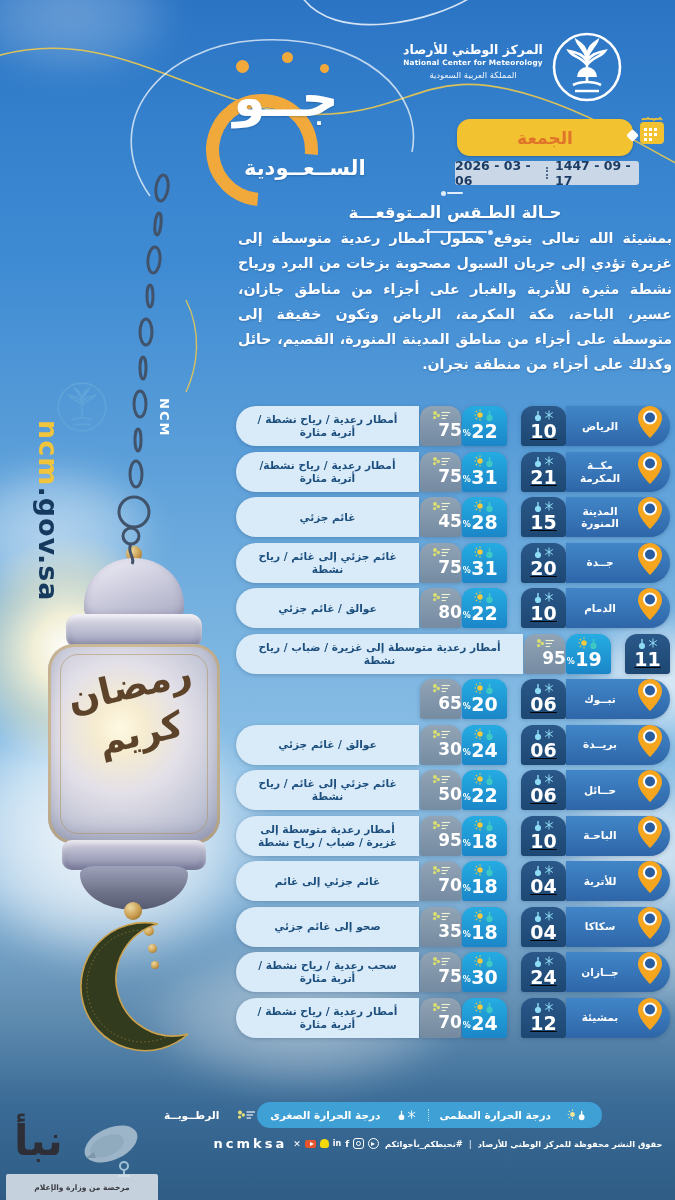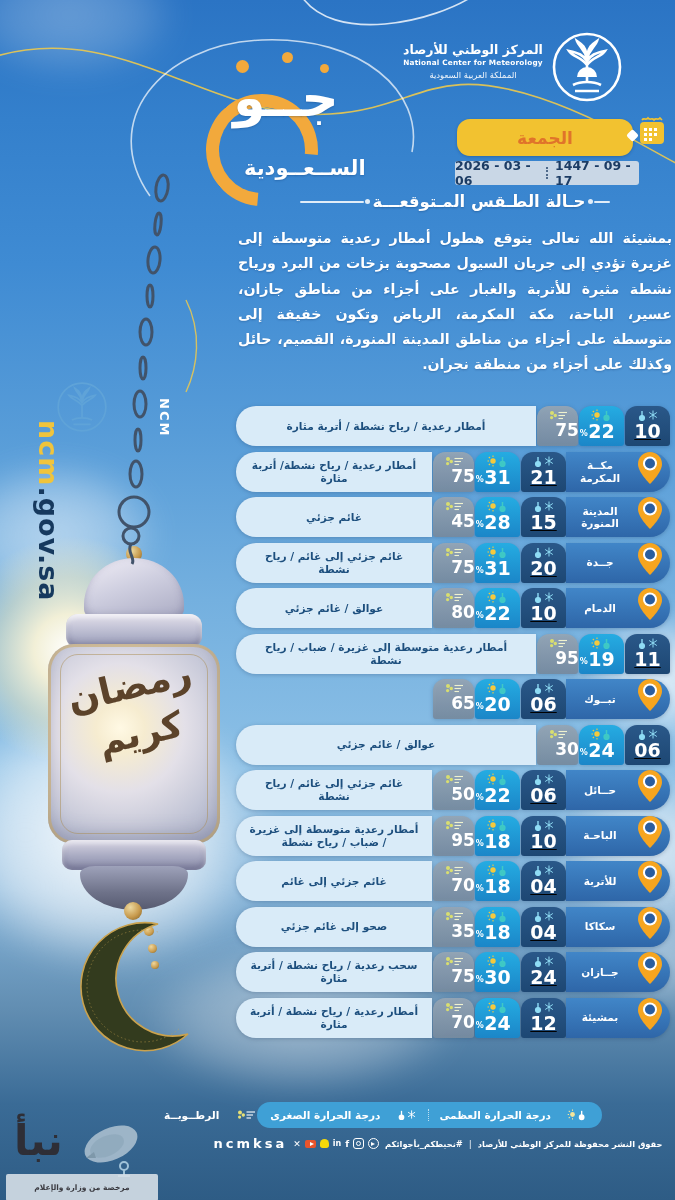--- a/index.html
+++ b/index.html
@@ -24,39 +24,39 @@
   .bdot{position:absolute;background:#F2A93C;border-radius:50%;}
   .brand-main{position:absolute;left:58px;top:18px;width:160px;text-align:center;color:#fff;font-size:52px;font-weight:700;direction:rtl;line-height:1.1;text-shadow:0 1px 2px rgba(0,40,90,.25);}
   .brand-sub{position:absolute;left:96px;top:104px;color:#fff;font-size:21px;font-weight:700;direction:rtl;letter-spacing:.5px;text-shadow:0 1px 2px rgba(0,40,90,.25);}
   
   .day-pill{left:457px;top:119px;width:176px;height:37px;background:#F2C230;border-radius:13px;display:flex;align-items:center;justify-content:center;color:#E0742A;font-size:17px;font-weight:700;box-shadow:0 1px 3px rgba(20,50,90,.3);}
   .day-diamond{left:628px;top:131px;width:9px;height:9px;background:#fff;transform:rotate(45deg);border-radius:2px;}
   .cal{left:638px;top:116px;width:28px;height:30px;}
   .date-bar{left:455px;top:161px;width:184px;height:24px;background:#C9D7E6;border-radius:3px;display:flex;align-items:center;justify-content:center;gap:7px;color:#1C3C64;font-size:12.5px;font-weight:700;}
   .date-div{width:0;height:12px;border-left:2px dotted #1C3C64;opacity:.7;}
   
-  .headline{left:240px;top:192px;width:430px;display:flex;flex-direction:row;align-items:center;justify-content:center;gap:9px;direction:rtl;color:#fff;}
+  .headline{left:240px;top:192px;width:430px;display:flex;flex-direction:column;align-items:center;justify-content:center;gap:9px;direction:rtl;color:#fff;}
   .headline .txt{font-size:16.5px;font-weight:700;white-space:nowrap;text-shadow:0 1px 2px rgba(0,40,90,.3);}
   .hl-line{height:2px;background:#eaf3fb;border-radius:2px;opacity:.95;position:relative;}
   .hl-line.short{width:16px;} .hl-line.long{width:64px;}
   .hl-line:after{content:"";position:absolute;top:-1.5px;width:5px;height:5px;border-radius:50%;background:#eaf3fb;}
   .hl-line.short:after{left:-6px;} .hl-line.long:after{right:-6px;}
   
   .para{left:238px;top:226px;width:434px;direction:rtl;text-align:justify;color:#fff;font-size:14.2px;font-weight:700;line-height:1.78;text-shadow:0 1px 2px rgba(0,40,90,.28);}
   
   .table{left:236px;top:406px;width:434px;display:flex;flex-direction:column;gap:5.5px;z-index:6;}
   .row{height:40px;display:flex;direction:rtl;position:relative;filter:drop-shadow(0 1px 2px rgba(10,40,80,.25));}
   .seg-city{width:104px;display:flex;align-items:center;background:linear-gradient(180deg,#4186c8,#2e66a8);border-radius:0 21px 21px 0;}
   .pinwrap{width:40px;display:flex;justify-content:center;}
   .pin{position:relative;top:-4px;}
   .city-name{flex:1;color:#fff;font-size:10.5px;font-weight:700;text-align:center;line-height:1.15;padding-left:4px;}
   .box{display:flex;flex-direction:column;align-items:center;justify-content:flex-start;padding-top:3px;border-radius:12px 12px 3px 3px;}
   .box .bval{color:#fff;font-size:19px;font-weight:700;line-height:1;margin-top:1px;}
   .box-min{width:45px;background:linear-gradient(180deg,#2a5889,#1d4773);text-decoration:underline;}
-  .box-max{width:45px;background:linear-gradient(180deg,#25ace2,#1b86c8);margin-right:1px;}
+  .box-max{width:45px;background:linear-gradient(180deg,#25ace2,#1b86c8);margin-right:14px;}
   .box-hum{width:41px;background:linear-gradient(180deg,rgba(148,165,181,.95),rgba(118,139,160,.95));margin-right:1px;}
   .hv{direction:ltr;display:flex;align-items:flex-end;color:#fff;margin-top:1px;}
   .hv .n{font-size:17px;font-weight:700;line-height:1;margin-left:28px;}
   .hv .pct{font-size:8px;font-weight:700;margin-left:1px;margin-bottom:1px;}
   .desc{flex:1;background:#D9EBF8;border-radius:21px 0 0 21px;display:flex;align-items:center;justify-content:center;padding:0 12px;margin-right:1px;}
   .desc span{color:#1D4F7E;font-size:10.6px;font-weight:700;text-align:center;line-height:1.2;direction:rtl;}
   .bicon{height:12px;display:flex;align-items:center;}
   
   .legend{left:230px;top:1101px;width:372px;height:27px;display:flex;direction:rtl;align-items:center;justify-content:space-between;z-index:6;}
   .legend-pill{height:26px;background:#3FA0D6;border-radius:14px;display:flex;direction:rtl;align-items:center;padding:0 13px;gap:10px;}
@@ -220,121 +220,62 @@
   <div class="abs headline">
     <span class="hl-line short"></span>
     <span class="txt">حـالة الطـقس المـتوقعـــة</span>
     <span class="hl-line long"></span>
   </div>
 
   <div class="abs para">بمشيئة الله تعالى يتوقع هطول أمطار رعدية متوسطة إلى غزيرة تؤدي إلى جريان السيول مصحوبة بزخات من البرد ورياح نشطة مثيرة للأتربة والغبار على أجزاء من مناطق جازان، عسير، الباحة، مكة المكرمة، الرياض وتكون خفيفة إلى متوسطة على أجزاء من مناطق المدينة المنورة، القصيم، حائل وكذلك على أجزاء من منطقة نجران.</div>
 
   <div class="abs table">
     <div class="row">
-      <div class="box box-min">
-        <div class="bicon">
-          <svg width="24" height="12" viewBox="0 0 24 12">
-            <g stroke="#8FDCF5" stroke-width="1.4" fill="none">
-              <line x1="6" y1="2" x2="6" y2="7"></line>
-                <circle cx="6" cy="9" r="2.4" fill="#8FDCF5"></circle>
-              <line x1="17" y1="1.5" x2="17" y2="10.5" stroke-width="1"></line>
-              <line x1="13.2" y1="3.5" x2="20.8" y2="8.5" stroke-width="1"></line>
-              <line x1="20.8" y1="3.5" x2="13.2" y2="8.5" stroke-width="1"></line>
-            </g>
-          </svg>
-        </div>
-        <div class="bval">10</div>
-      </div>
-      <div class="box box-max">
-        <div class="bicon">
-          <svg width="24" height="12" viewBox="0 0 24 12">
-            <g stroke="#F5C93D" stroke-width="1.1" fill="none">
-              <circle cx="7" cy="6" r="2.7" fill="#F5C93D" stroke="none"></circle>
-              <line x1="7" y1="0.5" x2="7" y2="2"></line>
-                <line x1="7" y1="10" x2="7" y2="11.5"></line>
-              <line x1="1.5" y1="6" x2="3" y2="6"></line>
-                <line x1="2.8" y1="2" x2="4" y2="3.2"></line>
-                <line x1="2.8" y1="10" x2="4" y2="8.8"></line>
-            </g>
-            <g stroke="#3FC9C5" stroke-width="1.5" fill="none">
-              <line x1="16.5" y1="2" x2="16.5" y2="7"></line>
-                <circle cx="16.5" cy="9" r="2.4" fill="#3FC9C5"></circle>
-            </g>
-          </svg>
-        </div>
-        <div class="bval">22</div>
-      </div>
-      <div class="box box-hum">
-        <div class="bicon">
-          <svg width="22" height="12" viewBox="0 0 22 12">
-            <g fill="#D9DE6E">
-                <circle cx="5" cy="4" r="2"></circle>
-                <circle cx="8.3" cy="6.5" r="1.7"></circle>
-                <circle cx="4.6" cy="8.6" r="1.6"></circle>
-              </g>
-            <g stroke="#EFF2CF" stroke-width="1.1" fill="none">
-              <line x1="11.5" y1="3.5" x2="20" y2="3.5"></line>
-                <line x1="11.5" y1="6.5" x2="18" y2="6.5"></line>
-                <line x1="11.5" y1="9.5" x2="16" y2="9.5"></line>
-            </g>
-          </svg>
-        </div>
-        <div class="hv">
-          <span class="n">75</span>
-            <span class="pct">%</span>
-        </div>
-      </div>
-      <div class="desc">
-        <span>أمطار رعدية / رياح نشطة / أتربة مثارة</span>
-      </div>
-    </div>
-
-    <div class="row">
       <div class="seg-city">
         <div class="pinwrap">
           <svg class="pin" width="26" height="34" viewBox="0 0 26 34">
             <path d="M13,1 C19.6,1 25,6.4 25,13 C25,21.5 13,33 13,33 C13,33 1,21.5 1,13 C1,6.4 6.4,1 13,1 Z" fill="#F6A51F"></path>
             <circle cx="13" cy="12.5" r="7" fill="#ffffff"></circle>
             <circle cx="13" cy="12.5" r="5" fill="#2A5D9F"></circle>
           </svg>
         </div>
-        <div class="city-name">مكــة المكرمة</div>
-      </div>
-      <div class="box box-min">
-        <div class="bicon">
-          <svg width="24" height="12" viewBox="0 0 24 12">
-            <g stroke="#8FDCF5" stroke-width="1.4" fill="none">
-              <line x1="6" y1="2" x2="6" y2="7"></line>
-                <circle cx="6" cy="9" r="2.4" fill="#8FDCF5"></circle>
-              <line x1="17" y1="1.5" x2="17" y2="10.5" stroke-width="1"></line>
-              <line x1="13.2" y1="3.5" x2="20.8" y2="8.5" stroke-width="1"></line>
-              <line x1="20.8" y1="3.5" x2="13.2" y2="8.5" stroke-width="1"></line>
-            </g>
-          </svg>
-        </div>
-        <div class="bval">21</div>
-      </div>
-      <div class="box box-max">
-        <div class="bicon">
-          <svg width="24" height="12" viewBox="0 0 24 12">
-            <g stroke="#F5C93D" stroke-width="1.1" fill="none">
-              <circle cx="7" cy="6" r="2.7" fill="#F5C93D" stroke="none"></circle>
-              <line x1="7" y1="0.5" x2="7" y2="2"></line>
-                <line x1="7" y1="10" x2="7" y2="11.5"></line>
-              <line x1="1.5" y1="6" x2="3" y2="6"></line>
-                <line x1="2.8" y1="2" x2="4" y2="3.2"></line>
-                <line x1="2.8" y1="10" x2="4" y2="8.8"></line>
-            </g>
-            <g stroke="#3FC9C5" stroke-width="1.5" fill="none">
-              <line x1="16.5" y1="2" x2="16.5" y2="7"></line>
-                <circle cx="16.5" cy="9" r="2.4" fill="#3FC9C5"></circle>
-            </g>
-          </svg>
-        </div>
-        <div class="bval">31</div>
+        <div class="city-name">الرياض</div>
+      </div>
+      <div class="box box-min">
+        <div class="bicon">
+          <svg width="24" height="12" viewBox="0 0 24 12">
+            <g stroke="#8FDCF5" stroke-width="1.4" fill="none">
+              <line x1="6" y1="2" x2="6" y2="7"></line>
+                <circle cx="6" cy="9" r="2.4" fill="#8FDCF5"></circle>
+              <line x1="17" y1="1.5" x2="17" y2="10.5" stroke-width="1"></line>
+              <line x1="13.2" y1="3.5" x2="20.8" y2="8.5" stroke-width="1"></line>
+              <line x1="20.8" y1="3.5" x2="13.2" y2="8.5" stroke-width="1"></line>
+            </g>
+          </svg>
+        </div>
+        <div class="bval">10</div>
+      </div>
+      <div class="box box-max">
+        <div class="bicon">
+          <svg width="24" height="12" viewBox="0 0 24 12">
+            <g stroke="#F5C93D" stroke-width="1.1" fill="none">
+              <circle cx="7" cy="6" r="2.7" fill="#F5C93D" stroke="none"></circle>
+              <line x1="7" y1="0.5" x2="7" y2="2"></line>
+                <line x1="7" y1="10" x2="7" y2="11.5"></line>
+              <line x1="1.5" y1="6" x2="3" y2="6"></line>
+                <line x1="2.8" y1="2" x2="4" y2="3.2"></line>
+                <line x1="2.8" y1="10" x2="4" y2="8.8"></line>
+            </g>
+            <g stroke="#3FC9C5" stroke-width="1.5" fill="none">
+              <line x1="16.5" y1="2" x2="16.5" y2="7"></line>
+                <circle cx="16.5" cy="9" r="2.4" fill="#3FC9C5"></circle>
+            </g>
+          </svg>
+        </div>
+        <div class="bval">22</div>
       </div>
       <div class="box box-hum">
         <div class="bicon">
           <svg width="22" height="12" viewBox="0 0 22 12">
             <g fill="#D9DE6E">
                 <circle cx="5" cy="4" r="2"></circle>
                 <circle cx="8.3" cy="6.5" r="1.7"></circle>
                 <circle cx="4.6" cy="8.6" r="1.6"></circle>
               </g>
             <g stroke="#EFF2CF" stroke-width="1.1" fill="none">
@@ -343,299 +284,368 @@
                 <line x1="11.5" y1="9.5" x2="16" y2="9.5"></line>
             </g>
           </svg>
         </div>
         <div class="hv">
           <span class="n">75</span>
             <span class="pct">%</span>
         </div>
       </div>
       <div class="desc">
-        <span>أمطار رعدية / رياح نشطة/ أتربة مثارة</span>
+        <span>أمطار رعدية / رياح نشطة / أتربة مثارة</span>
       </div>
     </div>
 
     <div class="row">
       <div class="seg-city">
         <div class="pinwrap">
           <svg class="pin" width="26" height="34" viewBox="0 0 26 34">
             <path d="M13,1 C19.6,1 25,6.4 25,13 C25,21.5 13,33 13,33 C13,33 1,21.5 1,13 C1,6.4 6.4,1 13,1 Z" fill="#F6A51F"></path>
             <circle cx="13" cy="12.5" r="7" fill="#ffffff"></circle>
             <circle cx="13" cy="12.5" r="5" fill="#2A5D9F"></circle>
           </svg>
         </div>
-        <div class="city-name">المدينة المنورة</div>
-      </div>
-      <div class="box box-min">
-        <div class="bicon">
-          <svg width="24" height="12" viewBox="0 0 24 12">
-            <g stroke="#8FDCF5" stroke-width="1.4" fill="none">
-              <line x1="6" y1="2" x2="6" y2="7"></line>
-                <circle cx="6" cy="9" r="2.4" fill="#8FDCF5"></circle>
-              <line x1="17" y1="1.5" x2="17" y2="10.5" stroke-width="1"></line>
-              <line x1="13.2" y1="3.5" x2="20.8" y2="8.5" stroke-width="1"></line>
-              <line x1="20.8" y1="3.5" x2="13.2" y2="8.5" stroke-width="1"></line>
-            </g>
-          </svg>
-        </div>
-        <div class="bval">15</div>
-      </div>
-      <div class="box box-max">
-        <div class="bicon">
-          <svg width="24" height="12" viewBox="0 0 24 12">
-            <g stroke="#F5C93D" stroke-width="1.1" fill="none">
-              <circle cx="7" cy="6" r="2.7" fill="#F5C93D" stroke="none"></circle>
-              <line x1="7" y1="0.5" x2="7" y2="2"></line>
-                <line x1="7" y1="10" x2="7" y2="11.5"></line>
-              <line x1="1.5" y1="6" x2="3" y2="6"></line>
-                <line x1="2.8" y1="2" x2="4" y2="3.2"></line>
-                <line x1="2.8" y1="10" x2="4" y2="8.8"></line>
-            </g>
-            <g stroke="#3FC9C5" stroke-width="1.5" fill="none">
-              <line x1="16.5" y1="2" x2="16.5" y2="7"></line>
-                <circle cx="16.5" cy="9" r="2.4" fill="#3FC9C5"></circle>
-            </g>
-          </svg>
-        </div>
-        <div class="bval">28</div>
-      </div>
-      <div class="box box-hum">
-        <div class="bicon">
-          <svg width="22" height="12" viewBox="0 0 22 12">
-            <g fill="#D9DE6E">
-                <circle cx="5" cy="4" r="2"></circle>
-                <circle cx="8.3" cy="6.5" r="1.7"></circle>
-                <circle cx="4.6" cy="8.6" r="1.6"></circle>
-              </g>
-            <g stroke="#EFF2CF" stroke-width="1.1" fill="none">
-              <line x1="11.5" y1="3.5" x2="20" y2="3.5"></line>
-                <line x1="11.5" y1="6.5" x2="18" y2="6.5"></line>
-                <line x1="11.5" y1="9.5" x2="16" y2="9.5"></line>
-            </g>
-          </svg>
-        </div>
-        <div class="hv">
-          <span class="n">45</span>
+        <div class="city-name">مكــة المكرمة</div>
+      </div>
+      <div class="box box-min">
+        <div class="bicon">
+          <svg width="24" height="12" viewBox="0 0 24 12">
+            <g stroke="#8FDCF5" stroke-width="1.4" fill="none">
+              <line x1="6" y1="2" x2="6" y2="7"></line>
+                <circle cx="6" cy="9" r="2.4" fill="#8FDCF5"></circle>
+              <line x1="17" y1="1.5" x2="17" y2="10.5" stroke-width="1"></line>
+              <line x1="13.2" y1="3.5" x2="20.8" y2="8.5" stroke-width="1"></line>
+              <line x1="20.8" y1="3.5" x2="13.2" y2="8.5" stroke-width="1"></line>
+            </g>
+          </svg>
+        </div>
+        <div class="bval">21</div>
+      </div>
+      <div class="box box-max">
+        <div class="bicon">
+          <svg width="24" height="12" viewBox="0 0 24 12">
+            <g stroke="#F5C93D" stroke-width="1.1" fill="none">
+              <circle cx="7" cy="6" r="2.7" fill="#F5C93D" stroke="none"></circle>
+              <line x1="7" y1="0.5" x2="7" y2="2"></line>
+                <line x1="7" y1="10" x2="7" y2="11.5"></line>
+              <line x1="1.5" y1="6" x2="3" y2="6"></line>
+                <line x1="2.8" y1="2" x2="4" y2="3.2"></line>
+                <line x1="2.8" y1="10" x2="4" y2="8.8"></line>
+            </g>
+            <g stroke="#3FC9C5" stroke-width="1.5" fill="none">
+              <line x1="16.5" y1="2" x2="16.5" y2="7"></line>
+                <circle cx="16.5" cy="9" r="2.4" fill="#3FC9C5"></circle>
+            </g>
+          </svg>
+        </div>
+        <div class="bval">31</div>
+      </div>
+      <div class="box box-hum">
+        <div class="bicon">
+          <svg width="22" height="12" viewBox="0 0 22 12">
+            <g fill="#D9DE6E">
+                <circle cx="5" cy="4" r="2"></circle>
+                <circle cx="8.3" cy="6.5" r="1.7"></circle>
+                <circle cx="4.6" cy="8.6" r="1.6"></circle>
+              </g>
+            <g stroke="#EFF2CF" stroke-width="1.1" fill="none">
+              <line x1="11.5" y1="3.5" x2="20" y2="3.5"></line>
+                <line x1="11.5" y1="6.5" x2="18" y2="6.5"></line>
+                <line x1="11.5" y1="9.5" x2="16" y2="9.5"></line>
+            </g>
+          </svg>
+        </div>
+        <div class="hv">
+          <span class="n">75</span>
             <span class="pct">%</span>
         </div>
       </div>
       <div class="desc">
-        <span>غائم جزئي</span>
+        <span>أمطار رعدية / رياح نشطة/ أتربة مثارة</span>
       </div>
     </div>
 
     <div class="row">
       <div class="seg-city">
         <div class="pinwrap">
           <svg class="pin" width="26" height="34" viewBox="0 0 26 34">
             <path d="M13,1 C19.6,1 25,6.4 25,13 C25,21.5 13,33 13,33 C13,33 1,21.5 1,13 C1,6.4 6.4,1 13,1 Z" fill="#F6A51F"></path>
             <circle cx="13" cy="12.5" r="7" fill="#ffffff"></circle>
             <circle cx="13" cy="12.5" r="5" fill="#2A5D9F"></circle>
           </svg>
         </div>
-        <div class="city-name">جــدة</div>
-      </div>
-      <div class="box box-min">
-        <div class="bicon">
-          <svg width="24" height="12" viewBox="0 0 24 12">
-            <g stroke="#8FDCF5" stroke-width="1.4" fill="none">
-              <line x1="6" y1="2" x2="6" y2="7"></line>
-                <circle cx="6" cy="9" r="2.4" fill="#8FDCF5"></circle>
-              <line x1="17" y1="1.5" x2="17" y2="10.5" stroke-width="1"></line>
-              <line x1="13.2" y1="3.5" x2="20.8" y2="8.5" stroke-width="1"></line>
-              <line x1="20.8" y1="3.5" x2="13.2" y2="8.5" stroke-width="1"></line>
-            </g>
-          </svg>
-        </div>
-        <div class="bval">20</div>
-      </div>
-      <div class="box box-max">
-        <div class="bicon">
-          <svg width="24" height="12" viewBox="0 0 24 12">
-            <g stroke="#F5C93D" stroke-width="1.1" fill="none">
-              <circle cx="7" cy="6" r="2.7" fill="#F5C93D" stroke="none"></circle>
-              <line x1="7" y1="0.5" x2="7" y2="2"></line>
-                <line x1="7" y1="10" x2="7" y2="11.5"></line>
-              <line x1="1.5" y1="6" x2="3" y2="6"></line>
-                <line x1="2.8" y1="2" x2="4" y2="3.2"></line>
-                <line x1="2.8" y1="10" x2="4" y2="8.8"></line>
-            </g>
-            <g stroke="#3FC9C5" stroke-width="1.5" fill="none">
-              <line x1="16.5" y1="2" x2="16.5" y2="7"></line>
-                <circle cx="16.5" cy="9" r="2.4" fill="#3FC9C5"></circle>
-            </g>
-          </svg>
-        </div>
-        <div class="bval">31</div>
-      </div>
-      <div class="box box-hum">
-        <div class="bicon">
-          <svg width="22" height="12" viewBox="0 0 22 12">
-            <g fill="#D9DE6E">
-                <circle cx="5" cy="4" r="2"></circle>
-                <circle cx="8.3" cy="6.5" r="1.7"></circle>
-                <circle cx="4.6" cy="8.6" r="1.6"></circle>
-              </g>
-            <g stroke="#EFF2CF" stroke-width="1.1" fill="none">
-              <line x1="11.5" y1="3.5" x2="20" y2="3.5"></line>
-                <line x1="11.5" y1="6.5" x2="18" y2="6.5"></line>
-                <line x1="11.5" y1="9.5" x2="16" y2="9.5"></line>
-            </g>
-          </svg>
-        </div>
-        <div class="hv">
-          <span class="n">75</span>
+        <div class="city-name">المدينة المنورة</div>
+      </div>
+      <div class="box box-min">
+        <div class="bicon">
+          <svg width="24" height="12" viewBox="0 0 24 12">
+            <g stroke="#8FDCF5" stroke-width="1.4" fill="none">
+              <line x1="6" y1="2" x2="6" y2="7"></line>
+                <circle cx="6" cy="9" r="2.4" fill="#8FDCF5"></circle>
+              <line x1="17" y1="1.5" x2="17" y2="10.5" stroke-width="1"></line>
+              <line x1="13.2" y1="3.5" x2="20.8" y2="8.5" stroke-width="1"></line>
+              <line x1="20.8" y1="3.5" x2="13.2" y2="8.5" stroke-width="1"></line>
+            </g>
+          </svg>
+        </div>
+        <div class="bval">15</div>
+      </div>
+      <div class="box box-max">
+        <div class="bicon">
+          <svg width="24" height="12" viewBox="0 0 24 12">
+            <g stroke="#F5C93D" stroke-width="1.1" fill="none">
+              <circle cx="7" cy="6" r="2.7" fill="#F5C93D" stroke="none"></circle>
+              <line x1="7" y1="0.5" x2="7" y2="2"></line>
+                <line x1="7" y1="10" x2="7" y2="11.5"></line>
+              <line x1="1.5" y1="6" x2="3" y2="6"></line>
+                <line x1="2.8" y1="2" x2="4" y2="3.2"></line>
+                <line x1="2.8" y1="10" x2="4" y2="8.8"></line>
+            </g>
+            <g stroke="#3FC9C5" stroke-width="1.5" fill="none">
+              <line x1="16.5" y1="2" x2="16.5" y2="7"></line>
+                <circle cx="16.5" cy="9" r="2.4" fill="#3FC9C5"></circle>
+            </g>
+          </svg>
+        </div>
+        <div class="bval">28</div>
+      </div>
+      <div class="box box-hum">
+        <div class="bicon">
+          <svg width="22" height="12" viewBox="0 0 22 12">
+            <g fill="#D9DE6E">
+                <circle cx="5" cy="4" r="2"></circle>
+                <circle cx="8.3" cy="6.5" r="1.7"></circle>
+                <circle cx="4.6" cy="8.6" r="1.6"></circle>
+              </g>
+            <g stroke="#EFF2CF" stroke-width="1.1" fill="none">
+              <line x1="11.5" y1="3.5" x2="20" y2="3.5"></line>
+                <line x1="11.5" y1="6.5" x2="18" y2="6.5"></line>
+                <line x1="11.5" y1="9.5" x2="16" y2="9.5"></line>
+            </g>
+          </svg>
+        </div>
+        <div class="hv">
+          <span class="n">45</span>
             <span class="pct">%</span>
         </div>
       </div>
       <div class="desc">
-        <span>غائم جزئي إلى غائم / رياح نشطة</span>
+        <span>غائم جزئي</span>
       </div>
     </div>
 
     <div class="row">
       <div class="seg-city">
         <div class="pinwrap">
           <svg class="pin" width="26" height="34" viewBox="0 0 26 34">
             <path d="M13,1 C19.6,1 25,6.4 25,13 C25,21.5 13,33 13,33 C13,33 1,21.5 1,13 C1,6.4 6.4,1 13,1 Z" fill="#F6A51F"></path>
             <circle cx="13" cy="12.5" r="7" fill="#ffffff"></circle>
             <circle cx="13" cy="12.5" r="5" fill="#2A5D9F"></circle>
           </svg>
         </div>
-        <div class="city-name">الدمام</div>
-      </div>
-      <div class="box box-min">
-        <div class="bicon">
-          <svg width="24" height="12" viewBox="0 0 24 12">
-            <g stroke="#8FDCF5" stroke-width="1.4" fill="none">
-              <line x1="6" y1="2" x2="6" y2="7"></line>
-                <circle cx="6" cy="9" r="2.4" fill="#8FDCF5"></circle>
-              <line x1="17" y1="1.5" x2="17" y2="10.5" stroke-width="1"></line>
-              <line x1="13.2" y1="3.5" x2="20.8" y2="8.5" stroke-width="1"></line>
-              <line x1="20.8" y1="3.5" x2="13.2" y2="8.5" stroke-width="1"></line>
-            </g>
-          </svg>
-        </div>
-        <div class="bval">10</div>
-      </div>
-      <div class="box box-max">
-        <div class="bicon">
-          <svg width="24" height="12" viewBox="0 0 24 12">
-            <g stroke="#F5C93D" stroke-width="1.1" fill="none">
-              <circle cx="7" cy="6" r="2.7" fill="#F5C93D" stroke="none"></circle>
-              <line x1="7" y1="0.5" x2="7" y2="2"></line>
-                <line x1="7" y1="10" x2="7" y2="11.5"></line>
-              <line x1="1.5" y1="6" x2="3" y2="6"></line>
-                <line x1="2.8" y1="2" x2="4" y2="3.2"></line>
-                <line x1="2.8" y1="10" x2="4" y2="8.8"></line>
-            </g>
-            <g stroke="#3FC9C5" stroke-width="1.5" fill="none">
-              <line x1="16.5" y1="2" x2="16.5" y2="7"></line>
-                <circle cx="16.5" cy="9" r="2.4" fill="#3FC9C5"></circle>
-            </g>
-          </svg>
-        </div>
-        <div class="bval">22</div>
-      </div>
-      <div class="box box-hum">
-        <div class="bicon">
-          <svg width="22" height="12" viewBox="0 0 22 12">
-            <g fill="#D9DE6E">
-                <circle cx="5" cy="4" r="2"></circle>
-                <circle cx="8.3" cy="6.5" r="1.7"></circle>
-                <circle cx="4.6" cy="8.6" r="1.6"></circle>
-              </g>
-            <g stroke="#EFF2CF" stroke-width="1.1" fill="none">
-              <line x1="11.5" y1="3.5" x2="20" y2="3.5"></line>
-                <line x1="11.5" y1="6.5" x2="18" y2="6.5"></line>
-                <line x1="11.5" y1="9.5" x2="16" y2="9.5"></line>
-            </g>
-          </svg>
-        </div>
-        <div class="hv">
-          <span class="n">80</span>
+        <div class="city-name">جــدة</div>
+      </div>
+      <div class="box box-min">
+        <div class="bicon">
+          <svg width="24" height="12" viewBox="0 0 24 12">
+            <g stroke="#8FDCF5" stroke-width="1.4" fill="none">
+              <line x1="6" y1="2" x2="6" y2="7"></line>
+                <circle cx="6" cy="9" r="2.4" fill="#8FDCF5"></circle>
+              <line x1="17" y1="1.5" x2="17" y2="10.5" stroke-width="1"></line>
+              <line x1="13.2" y1="3.5" x2="20.8" y2="8.5" stroke-width="1"></line>
+              <line x1="20.8" y1="3.5" x2="13.2" y2="8.5" stroke-width="1"></line>
+            </g>
+          </svg>
+        </div>
+        <div class="bval">20</div>
+      </div>
+      <div class="box box-max">
+        <div class="bicon">
+          <svg width="24" height="12" viewBox="0 0 24 12">
+            <g stroke="#F5C93D" stroke-width="1.1" fill="none">
+              <circle cx="7" cy="6" r="2.7" fill="#F5C93D" stroke="none"></circle>
+              <line x1="7" y1="0.5" x2="7" y2="2"></line>
+                <line x1="7" y1="10" x2="7" y2="11.5"></line>
+              <line x1="1.5" y1="6" x2="3" y2="6"></line>
+                <line x1="2.8" y1="2" x2="4" y2="3.2"></line>
+                <line x1="2.8" y1="10" x2="4" y2="8.8"></line>
+            </g>
+            <g stroke="#3FC9C5" stroke-width="1.5" fill="none">
+              <line x1="16.5" y1="2" x2="16.5" y2="7"></line>
+                <circle cx="16.5" cy="9" r="2.4" fill="#3FC9C5"></circle>
+            </g>
+          </svg>
+        </div>
+        <div class="bval">31</div>
+      </div>
+      <div class="box box-hum">
+        <div class="bicon">
+          <svg width="22" height="12" viewBox="0 0 22 12">
+            <g fill="#D9DE6E">
+                <circle cx="5" cy="4" r="2"></circle>
+                <circle cx="8.3" cy="6.5" r="1.7"></circle>
+                <circle cx="4.6" cy="8.6" r="1.6"></circle>
+              </g>
+            <g stroke="#EFF2CF" stroke-width="1.1" fill="none">
+              <line x1="11.5" y1="3.5" x2="20" y2="3.5"></line>
+                <line x1="11.5" y1="6.5" x2="18" y2="6.5"></line>
+                <line x1="11.5" y1="9.5" x2="16" y2="9.5"></line>
+            </g>
+          </svg>
+        </div>
+        <div class="hv">
+          <span class="n">75</span>
             <span class="pct">%</span>
         </div>
       </div>
       <div class="desc">
-        <span>عوالق / غائم جزئي</span>
-      </div>
-    </div>
-
-    <div class="row">
-      <div class="box box-min">
-        <div class="bicon">
-          <svg width="24" height="12" viewBox="0 0 24 12">
-            <g stroke="#8FDCF5" stroke-width="1.4" fill="none">
-              <line x1="6" y1="2" x2="6" y2="7"></line>
-                <circle cx="6" cy="9" r="2.4" fill="#8FDCF5"></circle>
-              <line x1="17" y1="1.5" x2="17" y2="10.5" stroke-width="1"></line>
-              <line x1="13.2" y1="3.5" x2="20.8" y2="8.5" stroke-width="1"></line>
-              <line x1="20.8" y1="3.5" x2="13.2" y2="8.5" stroke-width="1"></line>
-            </g>
-          </svg>
-        </div>
-        <div class="bval">11</div>
-      </div>
-      <div class="box box-max">
-        <div class="bicon">
-          <svg width="24" height="12" viewBox="0 0 24 12">
-            <g stroke="#F5C93D" stroke-width="1.1" fill="none">
-              <circle cx="7" cy="6" r="2.7" fill="#F5C93D" stroke="none"></circle>
-              <line x1="7" y1="0.5" x2="7" y2="2"></line>
-                <line x1="7" y1="10" x2="7" y2="11.5"></line>
-              <line x1="1.5" y1="6" x2="3" y2="6"></line>
-                <line x1="2.8" y1="2" x2="4" y2="3.2"></line>
-                <line x1="2.8" y1="10" x2="4" y2="8.8"></line>
-            </g>
-            <g stroke="#3FC9C5" stroke-width="1.5" fill="none">
-              <line x1="16.5" y1="2" x2="16.5" y2="7"></line>
-                <circle cx="16.5" cy="9" r="2.4" fill="#3FC9C5"></circle>
-            </g>
-          </svg>
-        </div>
-        <div class="bval">19</div>
-      </div>
-      <div class="box box-hum">
-        <div class="bicon">
-          <svg width="22" height="12" viewBox="0 0 22 12">
-            <g fill="#D9DE6E">
-                <circle cx="5" cy="4" r="2"></circle>
-                <circle cx="8.3" cy="6.5" r="1.7"></circle>
-                <circle cx="4.6" cy="8.6" r="1.6"></circle>
-              </g>
-            <g stroke="#EFF2CF" stroke-width="1.1" fill="none">
-              <line x1="11.5" y1="3.5" x2="20" y2="3.5"></line>
-                <line x1="11.5" y1="6.5" x2="18" y2="6.5"></line>
-                <line x1="11.5" y1="9.5" x2="16" y2="9.5"></line>
-            </g>
-          </svg>
-        </div>
-        <div class="hv">
-          <span class="n">95</span>
-            <span class="pct">%</span>
-        </div>
-      </div>
-      <div class="desc">
-        <span>أمطار رعدية متوسطة إلى غزيرة / ضباب / رياح نشطة</span>
+        <span>غائم جزئي إلى غائم / رياح نشطة</span>
       </div>
     </div>
 
     <div class="row">
       <div class="seg-city">
         <div class="pinwrap">
           <svg class="pin" width="26" height="34" viewBox="0 0 26 34">
             <path d="M13,1 C19.6,1 25,6.4 25,13 C25,21.5 13,33 13,33 C13,33 1,21.5 1,13 C1,6.4 6.4,1 13,1 Z" fill="#F6A51F"></path>
             <circle cx="13" cy="12.5" r="7" fill="#ffffff"></circle>
             <circle cx="13" cy="12.5" r="5" fill="#2A5D9F"></circle>
           </svg>
         </div>
+        <div class="city-name">الدمام</div>
+      </div>
+      <div class="box box-min">
+        <div class="bicon">
+          <svg width="24" height="12" viewBox="0 0 24 12">
+            <g stroke="#8FDCF5" stroke-width="1.4" fill="none">
+              <line x1="6" y1="2" x2="6" y2="7"></line>
+                <circle cx="6" cy="9" r="2.4" fill="#8FDCF5"></circle>
+              <line x1="17" y1="1.5" x2="17" y2="10.5" stroke-width="1"></line>
+              <line x1="13.2" y1="3.5" x2="20.8" y2="8.5" stroke-width="1"></line>
+              <line x1="20.8" y1="3.5" x2="13.2" y2="8.5" stroke-width="1"></line>
+            </g>
+          </svg>
+        </div>
+        <div class="bval">10</div>
+      </div>
+      <div class="box box-max">
+        <div class="bicon">
+          <svg width="24" height="12" viewBox="0 0 24 12">
+            <g stroke="#F5C93D" stroke-width="1.1" fill="none">
+              <circle cx="7" cy="6" r="2.7" fill="#F5C93D" stroke="none"></circle>
+              <line x1="7" y1="0.5" x2="7" y2="2"></line>
+                <line x1="7" y1="10" x2="7" y2="11.5"></line>
+              <line x1="1.5" y1="6" x2="3" y2="6"></line>
+                <line x1="2.8" y1="2" x2="4" y2="3.2"></line>
+                <line x1="2.8" y1="10" x2="4" y2="8.8"></line>
+            </g>
+            <g stroke="#3FC9C5" stroke-width="1.5" fill="none">
+              <line x1="16.5" y1="2" x2="16.5" y2="7"></line>
+                <circle cx="16.5" cy="9" r="2.4" fill="#3FC9C5"></circle>
+            </g>
+          </svg>
+        </div>
+        <div class="bval">22</div>
+      </div>
+      <div class="box box-hum">
+        <div class="bicon">
+          <svg width="22" height="12" viewBox="0 0 22 12">
+            <g fill="#D9DE6E">
+                <circle cx="5" cy="4" r="2"></circle>
+                <circle cx="8.3" cy="6.5" r="1.7"></circle>
+                <circle cx="4.6" cy="8.6" r="1.6"></circle>
+              </g>
+            <g stroke="#EFF2CF" stroke-width="1.1" fill="none">
+              <line x1="11.5" y1="3.5" x2="20" y2="3.5"></line>
+                <line x1="11.5" y1="6.5" x2="18" y2="6.5"></line>
+                <line x1="11.5" y1="9.5" x2="16" y2="9.5"></line>
+            </g>
+          </svg>
+        </div>
+        <div class="hv">
+          <span class="n">80</span>
+            <span class="pct">%</span>
+        </div>
+      </div>
+      <div class="desc">
+        <span>عوالق / غائم جزئي</span>
+      </div>
+    </div>
+
+    <div class="row">
+      <div class="box box-min">
+        <div class="bicon">
+          <svg width="24" height="12" viewBox="0 0 24 12">
+            <g stroke="#8FDCF5" stroke-width="1.4" fill="none">
+              <line x1="6" y1="2" x2="6" y2="7"></line>
+                <circle cx="6" cy="9" r="2.4" fill="#8FDCF5"></circle>
+              <line x1="17" y1="1.5" x2="17" y2="10.5" stroke-width="1"></line>
+              <line x1="13.2" y1="3.5" x2="20.8" y2="8.5" stroke-width="1"></line>
+              <line x1="20.8" y1="3.5" x2="13.2" y2="8.5" stroke-width="1"></line>
+            </g>
+          </svg>
+        </div>
+        <div class="bval">11</div>
+      </div>
+      <div class="box box-max">
+        <div class="bicon">
+          <svg width="24" height="12" viewBox="0 0 24 12">
+            <g stroke="#F5C93D" stroke-width="1.1" fill="none">
+              <circle cx="7" cy="6" r="2.7" fill="#F5C93D" stroke="none"></circle>
+              <line x1="7" y1="0.5" x2="7" y2="2"></line>
+                <line x1="7" y1="10" x2="7" y2="11.5"></line>
+              <line x1="1.5" y1="6" x2="3" y2="6"></line>
+                <line x1="2.8" y1="2" x2="4" y2="3.2"></line>
+                <line x1="2.8" y1="10" x2="4" y2="8.8"></line>
+            </g>
+            <g stroke="#3FC9C5" stroke-width="1.5" fill="none">
+              <line x1="16.5" y1="2" x2="16.5" y2="7"></line>
+                <circle cx="16.5" cy="9" r="2.4" fill="#3FC9C5"></circle>
+            </g>
+          </svg>
+        </div>
+        <div class="bval">19</div>
+      </div>
+      <div class="box box-hum">
+        <div class="bicon">
+          <svg width="22" height="12" viewBox="0 0 22 12">
+            <g fill="#D9DE6E">
+                <circle cx="5" cy="4" r="2"></circle>
+                <circle cx="8.3" cy="6.5" r="1.7"></circle>
+                <circle cx="4.6" cy="8.6" r="1.6"></circle>
+              </g>
+            <g stroke="#EFF2CF" stroke-width="1.1" fill="none">
+              <line x1="11.5" y1="3.5" x2="20" y2="3.5"></line>
+                <line x1="11.5" y1="6.5" x2="18" y2="6.5"></line>
+                <line x1="11.5" y1="9.5" x2="16" y2="9.5"></line>
+            </g>
+          </svg>
+        </div>
+        <div class="hv">
+          <span class="n">95</span>
+            <span class="pct">%</span>
+        </div>
+      </div>
+      <div class="desc">
+        <span>أمطار رعدية متوسطة إلى غزيرة / ضباب / رياح نشطة</span>
+      </div>
+    </div>
+
+    <div class="row">
+      <div class="seg-city">
+        <div class="pinwrap">
+          <svg class="pin" width="26" height="34" viewBox="0 0 26 34">
+            <path d="M13,1 C19.6,1 25,6.4 25,13 C25,21.5 13,33 13,33 C13,33 1,21.5 1,13 C1,6.4 6.4,1 13,1 Z" fill="#F6A51F"></path>
+            <circle cx="13" cy="12.5" r="7" fill="#ffffff"></circle>
+            <circle cx="13" cy="12.5" r="5" fill="#2A5D9F"></circle>
+          </svg>
+        </div>
         <div class="city-name">تبــوك</div>
       </div>
       <div class="box box-min">
         <div class="bicon">
           <svg width="24" height="12" viewBox="0 0 24 12">
             <g stroke="#8FDCF5" stroke-width="1.4" fill="none">
               <line x1="6" y1="2" x2="6" y2="7"></line>
                 <circle cx="6" cy="9" r="2.4" fill="#8FDCF5"></circle>
               <line x1="17" y1="1.5" x2="17" y2="10.5" stroke-width="1"></line>
               <line x1="13.2" y1="3.5" x2="20.8" y2="8.5" stroke-width="1"></line>
@@ -680,20 +690,30 @@
           </svg>
         </div>
         <div class="hv">
           <span class="n">65</span>
             <span class="pct">%</span>
         </div>
       </div>
     </div>
 
     <div class="row">
+      <div class="seg-city">
+        <div class="pinwrap">
+          <svg class="pin" width="26" height="34" viewBox="0 0 26 34">
+            <path d="M13,1 C19.6,1 25,6.4 25,13 C25,21.5 13,33 13,33 C13,33 1,21.5 1,13 C1,6.4 6.4,1 13,1 Z" fill="#F6A51F"></path>
+            <circle cx="13" cy="12.5" r="7" fill="#ffffff"></circle>
+            <circle cx="13" cy="12.5" r="5" fill="#2A5D9F"></circle>
+          </svg>
+        </div>
+        <div class="city-name">بريــدة</div>
+      </div>
       <div class="box box-min">
         <div class="bicon">
           <svg width="24" height="12" viewBox="0 0 24 12">
             <g stroke="#8FDCF5" stroke-width="1.4" fill="none">
               <line x1="6" y1="2" x2="6" y2="7"></line>
                 <circle cx="6" cy="9" r="2.4" fill="#8FDCF5"></circle>
               <line x1="17" y1="1.5" x2="17" y2="10.5" stroke-width="1"></line>
               <line x1="13.2" y1="3.5" x2="20.8" y2="8.5" stroke-width="1"></line>
               <line x1="20.8" y1="3.5" x2="13.2" y2="8.5" stroke-width="1"></line>
             </g>

